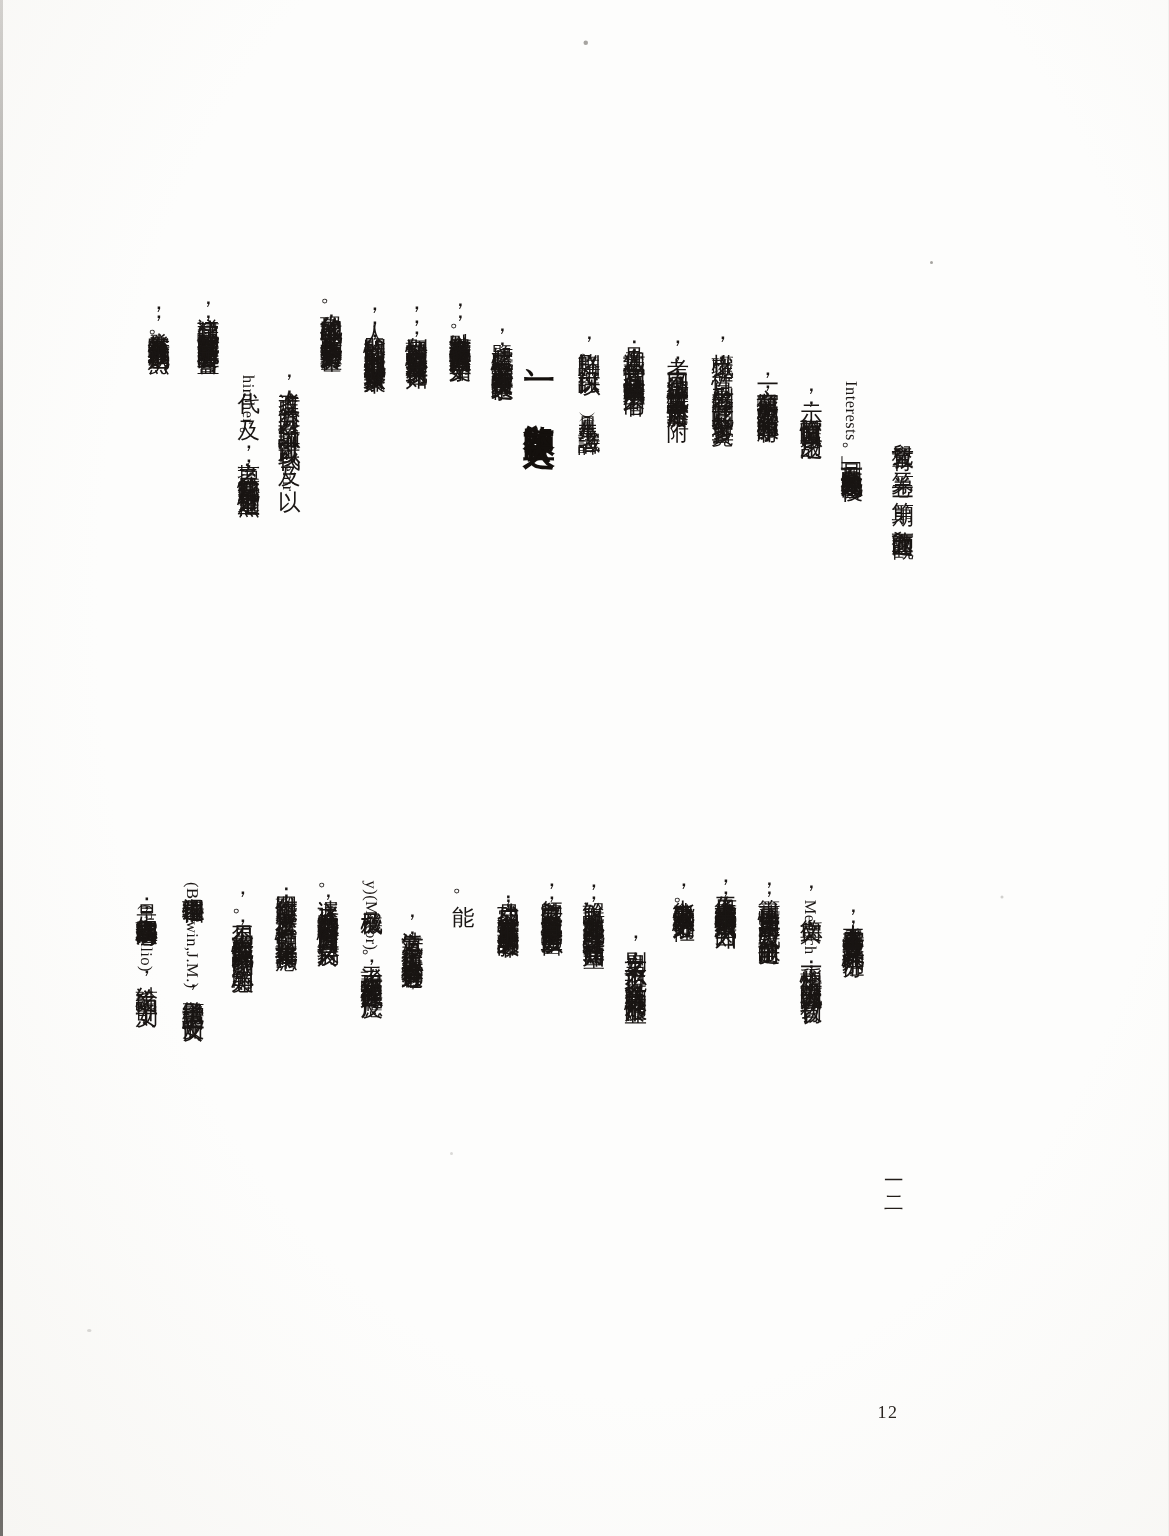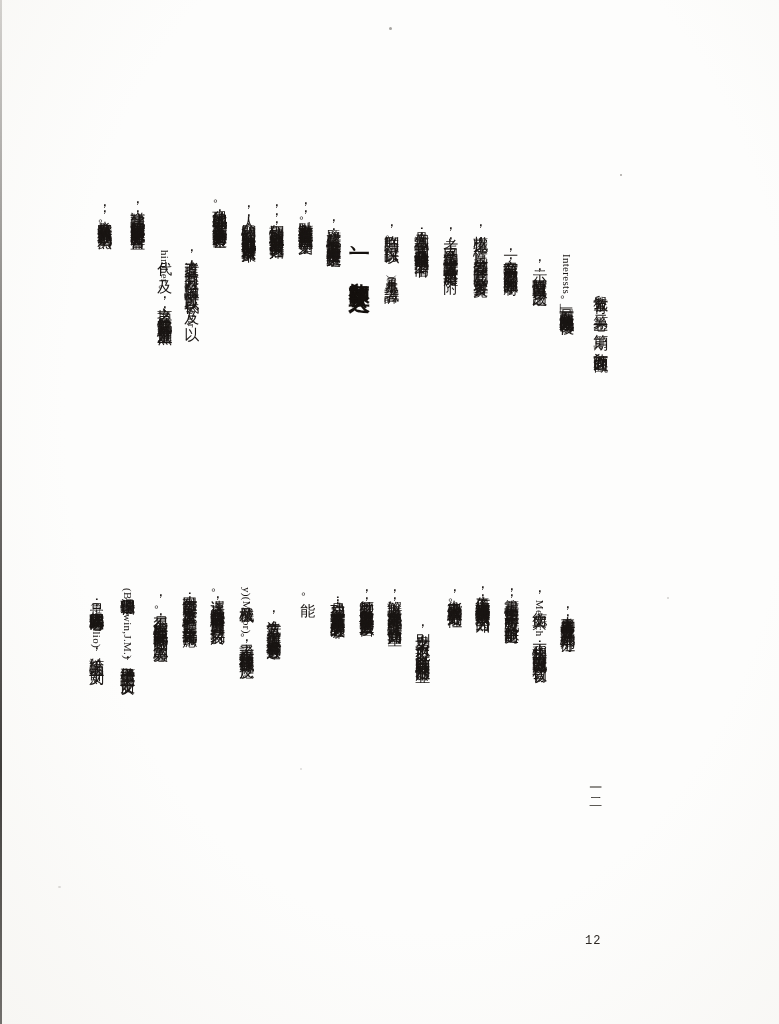--- a/index.html
+++ b/index.html
@@ -22,21 +22,21 @@
     line-height:1.25;
     letter-spacing:-0.8px;
     color:#191513;
   }
   .head{font-size:15px;letter-spacing:1px;}
   .heading{font-size:21px;letter-spacing:1.5px;font-weight:bold;color:#14100d;}
   .latin{font-size:11px;letter-spacing:0.3px;}
   .small{font-size:12px;letter-spacing:-0.8px;}
   .pname{border-right:1.4px solid rgba(35,29,24,.75);}
   .folio{font-size:13px;letter-spacing:8px;color:#221d18;}
-  .pageno{position:absolute;font-size:12px;letter-spacing:1px;color:#2a2520;font-family:Liberation Mono, monospace;}
+  .pageno{position:absolute;font-size:12px;letter-spacing:1px;color:#2a2520;font-family:Liberation Serif, serif;}
   .speck{position:absolute;border-radius:50%;background:rgba(60,55,48,.45);}
 </style>
 </head>
 <body>
 
 <div class="page">
   <div class="edge"></div>
 
   <div class="col head" style="left:591px;top:283px">兒童敎育　第二卷　第一期　敎師之面面觀</div>
 

